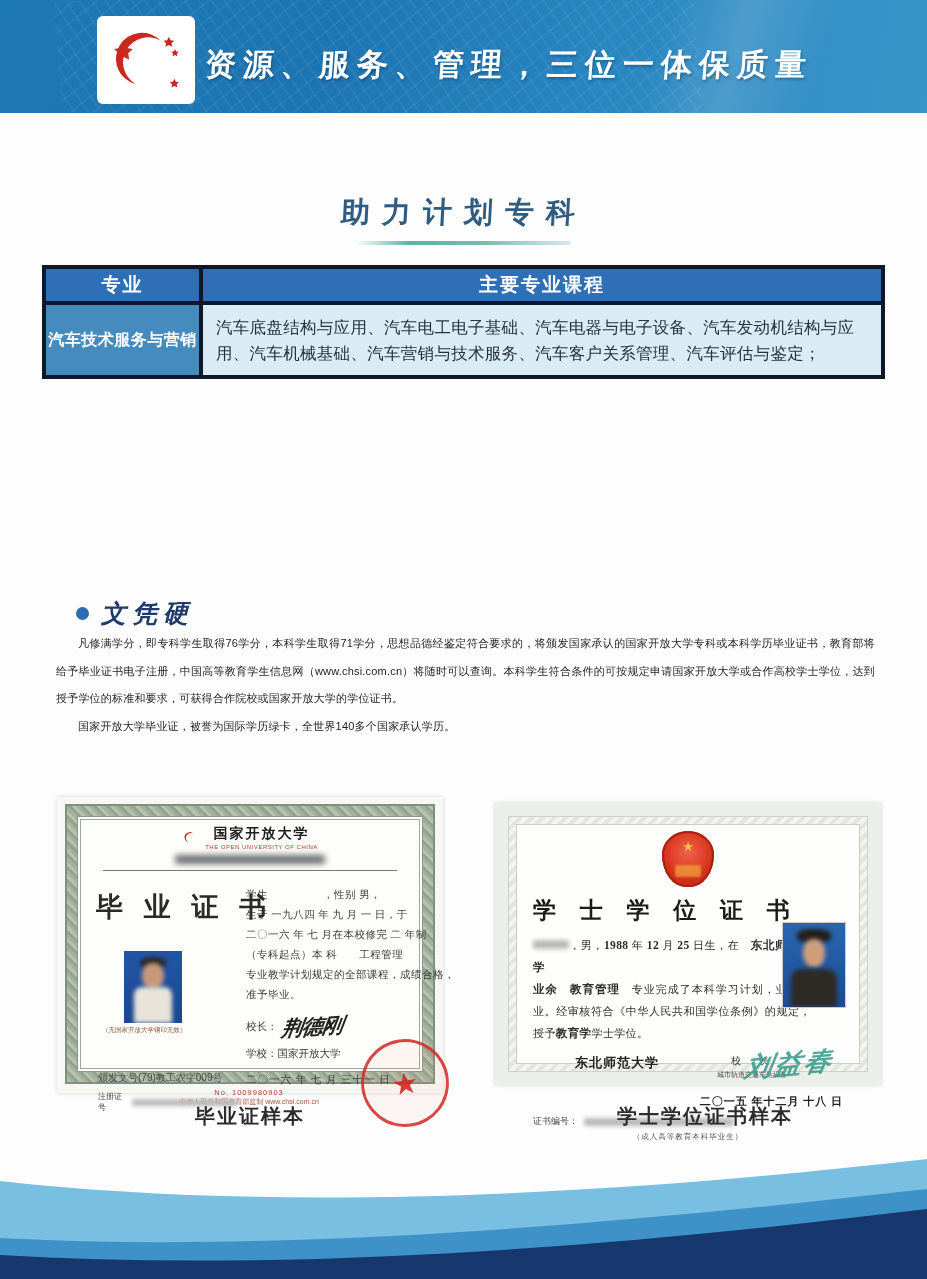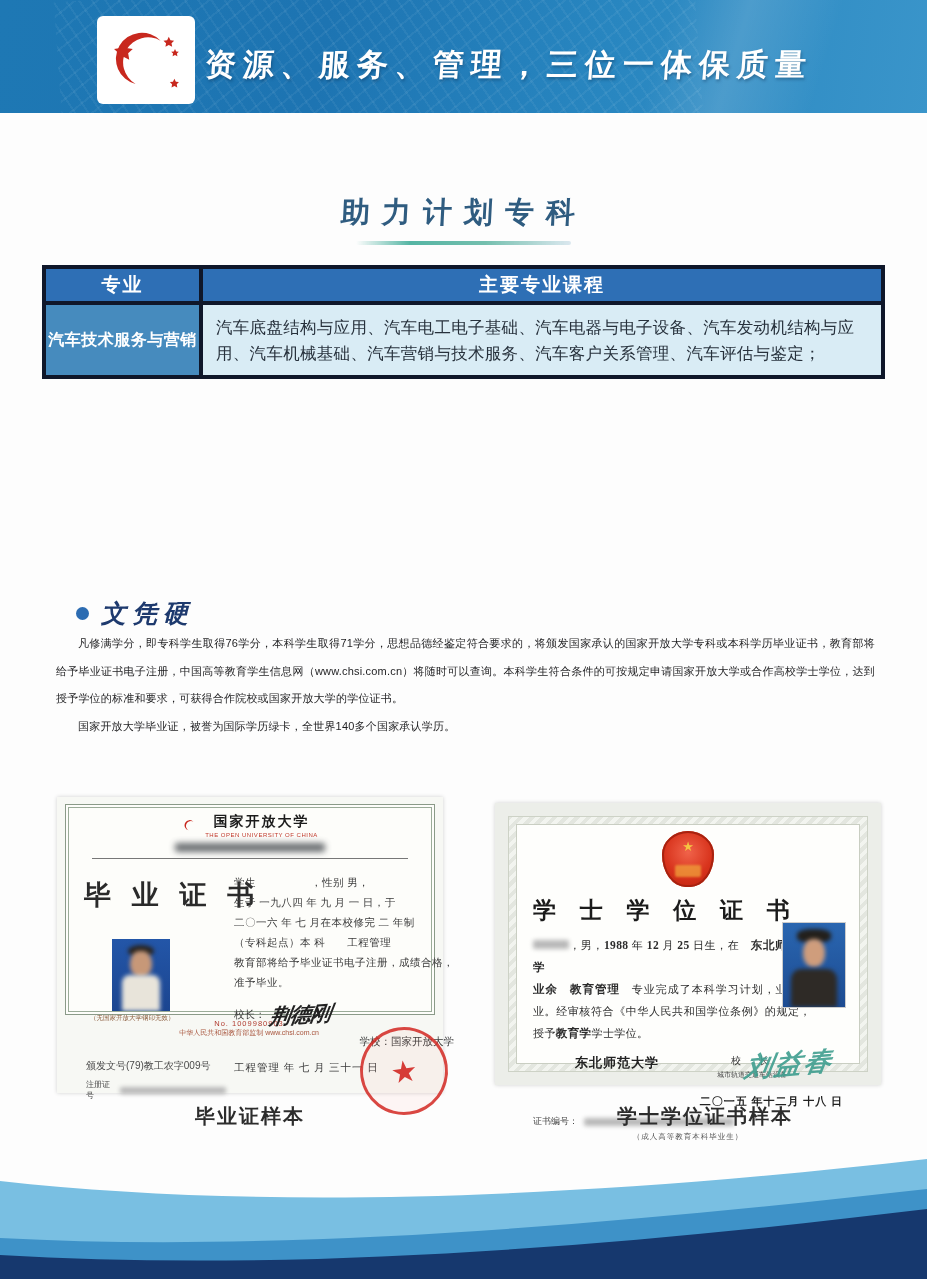--- a/index.html
+++ b/index.html
@@ -91,21 +91,21 @@
 
   
   .certs { position:absolute; top:795px; left:0; width:927px; }
 
   
   .cert-dip {
     position:absolute; left:57px; top:2px; width:386px; height:296px;
     background:#f7f8f4; box-shadow:0 0 4px rgba(0,0,0,.18); padding:7px 8px 0 8px;
   }
   .dip-frame {
-    width:100%; height:211px; 
+    width:100%; height:280px; padding:12px;
     background:
       repeating-linear-gradient(45deg,#93a392 0 3px,#b7c1ac 3px 6px,#a3b29d 6px 9px);
     box-shadow:inset 0 0 0 2px #7e9180;
   }
   .dip-inner {
     position:relative; width:100%; height:100%; background:#fdfdfa;
     border:1px solid #8a9a88; box-shadow:inset 0 0 0 2px #fdfdfa, inset 0 0 0 3px #9aab98;
     padding:8px 12px;
   }
   .dip-univ-head { text-align:center; }
@@ -131,21 +131,21 @@
   .dip-doc1 { font-size:10px; color:#4a4a4a; margin:36px 0 0 2px; white-space:nowrap; }
   .dip-doc2 { display:flex; align-items:center; gap:5px; margin:6px 0 0 2px; font-size:8px; color:#4a4a4a; }
   .blur-bar { display:inline-block; background:#b9b9b9; filter:blur(2px); border-radius:2px; }
   .dip-right { flex:1; padding:10px 2px 0 8px; font-family:"Liberation Serif", serif; position:relative; }
   .dip-line { font-size:10.5px; color:#3a3a3a; line-height:20px; letter-spacing:.5px; white-space:nowrap; }
   .dip-sign-row { margin-top:8px; font-size:10.5px; color:#3a3a3a; display:flex; align-items:center; }
   .dip-sign {
     font-size:21px; color:#222; font-weight:bold; font-style:italic;
     transform:skewX(-12deg) rotate(-4deg); margin-left:4px; letter-spacing:-1px;
   }
-  .dip-school-row { margin-top:6px; font-size:10.5px; color:#3a3a3a;text-align:right; }
+  .dip-school-row { margin-top:6px; font-size:10.5px; color:#3a3a3a; }
   .dip-date-row { margin-top:12px; font-size:10.5px; color:#3a3a3a; letter-spacing:1px; }
   .dip-seal {
     position:absolute; right:8px; bottom:-14px; width:88px; height:88px; border-radius:50%;
     border:3px solid rgba(210,40,35,.85);
     display:flex; align-items:center; justify-content:center;
     transform:rotate(-8deg); background:rgba(255,120,110,.06);
   }
   .dip-seal .star { color:rgba(210,40,35,.9); font-size:30px; }
   .dip-serial-row {
     display:flex; justify-content:center; align-items:center;
@@ -300,28 +300,28 @@
               <div class="dip-doc2">
                 <span>注册证号</span>
                 <span class="blur-bar" style="width:118px;height:7px;"></span>
               </div>
             </div>
             <div class="dip-right">
               <div class="dip-line"><span>学生　　　　　，性别 男，</span></div>
               <div class="dip-line">生于 一九八四 年 九 月 一 日，于</div>
               <div class="dip-line">二〇一六 年 七 月在本校修完 二 年制</div>
               <div class="dip-line">（专科起点）本 科　　工程管理</div>
-              <div class="dip-line">教育部将给予毕业证书电子注册，成绩合格，</div>
+              <div class="dip-line">专业教学计划规定的全部课程，成绩合格，</div>
               <div class="dip-line">准予毕业。</div>
               <div class="dip-sign-row">
                 <span>校长：</span>
                 <span class="dip-sign">荆德刚</span>
               </div>
               <div class="dip-school-row">学校：国家开放大学</div>
-              <div class="dip-date-row">工程管理 年 七 月 三十一 日</div>
+              <div class="dip-date-row">二〇一六 年 七 月 三十一 日</div>
               <div class="dip-seal">
                 <span class="star">★</span>
               </div>
             </div>
           </div>
         </div>
       </div>
       <div class="dip-serial-row">
         <span class="dip-serial">No.  1009980903</span>
         <span class="dip-footer">中华人民共和国教育部监制  www.chsi.com.cn</span>

